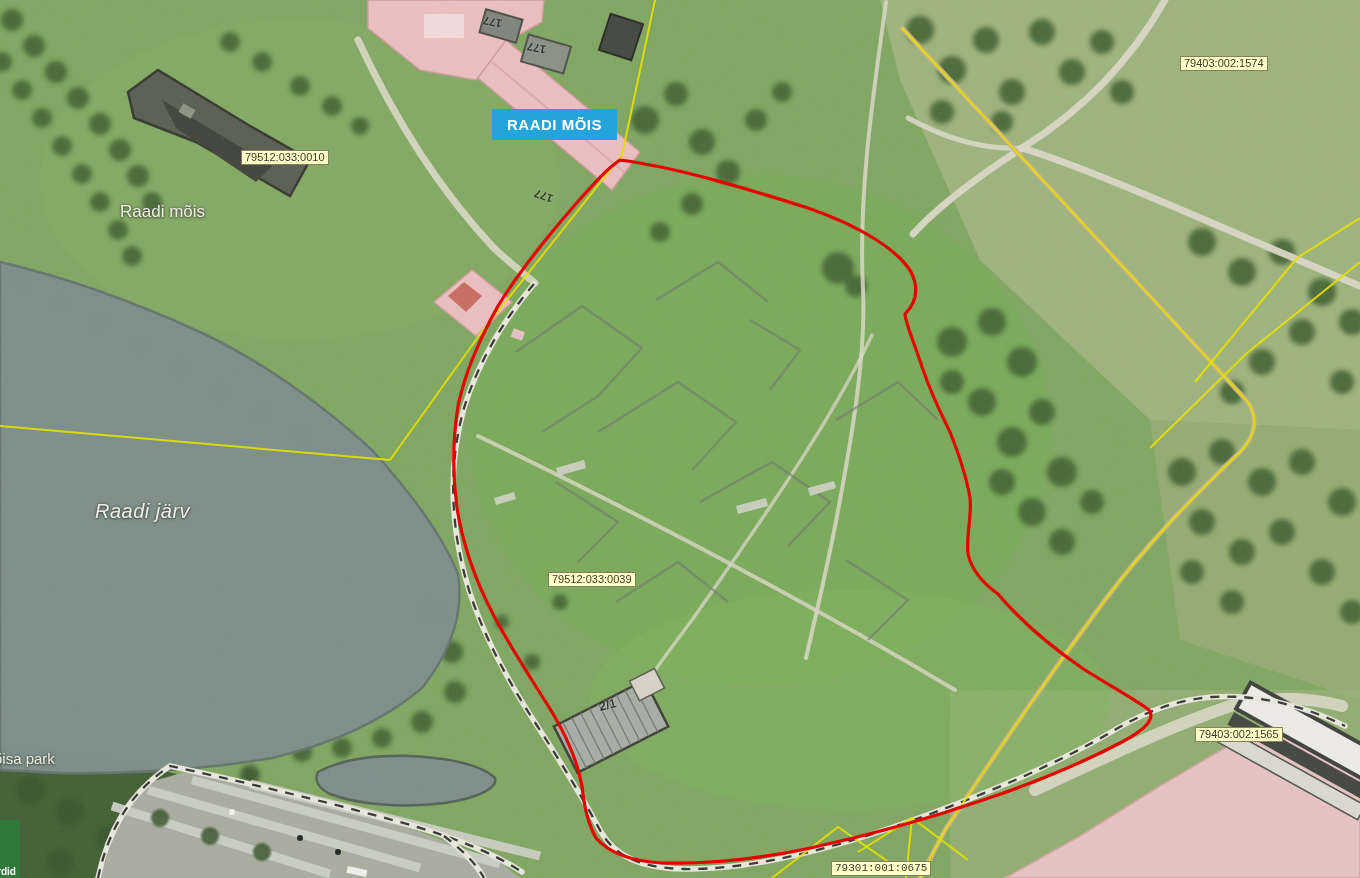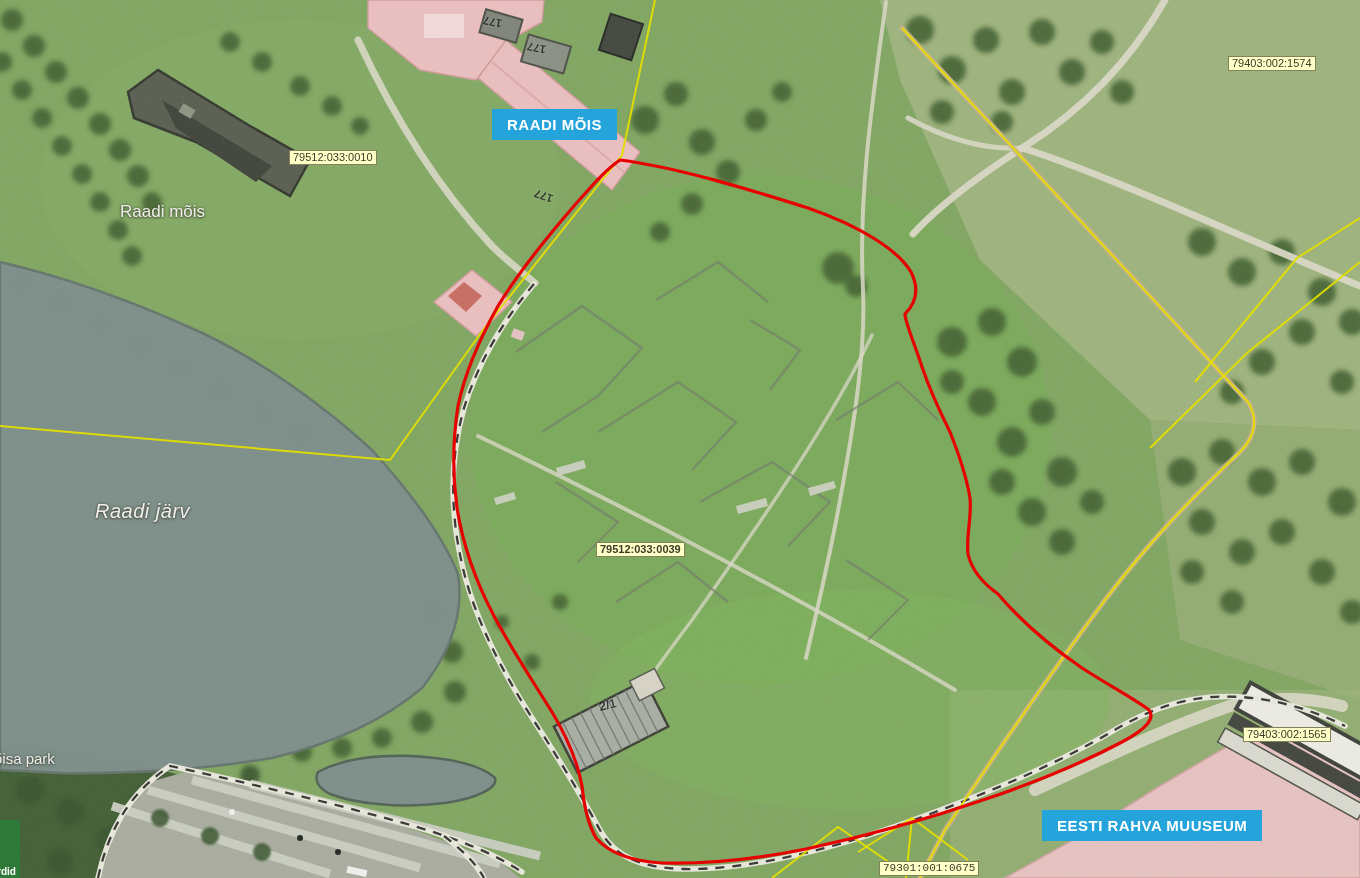--- a/index.html
+++ b/index.html
@@ -23,21 +23,21 @@
   .lbl{position:absolute;white-space:nowrap;}
   .badge{
     background:var(--badge-blue,#25a3db);color:#fff;
     font-size:15px;font-weight:700;letter-spacing:.5px;
     padding:8px 15px;line-height:1;
   }
   .cad{
     background:var(--cadastral-bg,#ffffc8);
     border:1px solid var(--cadastral-border,#82825a);
     color:var(--cadastral-text,#3c3c28);
-    font-size:11px;line-height:13px;padding:0 3px;margin-left:48px;
+    font-size:11px;line-height:13px;padding:0 3px;
   }
   .topo{color:#f0efe9;text-shadow:0 0 3px rgba(50,55,45,.85),0 1px 2px rgba(50,55,45,.6);}
   .topo-manor{font-size:17px;}
   .topo-lake{font-size:20px;font-style:italic;letter-spacing:.5px;}
   .topo-park{font-size:15px;}
   .bnum{
     color:#1f221c;font-weight:700;font-size:11.5px;opacity:.82;
     text-shadow:0 0 2px rgba(255,255,255,.45);
   }
   .greenbadge{
@@ -346,27 +346,26 @@
          C928,819 866,836 806,849 C752,860 702,864 662,863
          C630,861 608,852 596,838 C588,824 584,806 582,786
          C578,764 570,742 552,712 C532,680 512,650 494,616
          C476,582 463,546 457,508 C452,472 453,438 458,406
          C465,372 479,340 498,306 C520,270 548,236 574,206
          C590,188 605,170 620,160 Z"></path>
   </svg>
 
   <div class="lbl badge" style="left:492px;top:109px;">RAADI MÕIS</div>
 
-  <div class="lbl badge" style="left:1042px;top:810px;">EESTI RAHVA MUUSEUM</div>
 
   <div class="lbl cad" style="left:241px;top:150px;text-align:right;">79512:033:0010</div>
 
   <div class="lbl cad" style="left:1180px;top:56px;">79403:002:1574</div>
 
-  <div class="lbl cad" style="left:548px;top:542px;font-weight:bold;">79512:033:0039</div>
+  <div class="lbl cad" style="left:548px;top:572px;">79512:033:0039</div>
 
   <div class="lbl cad" style="left:1195px;top:727px;">79403:002:1565</div>
 
   <div class="lbl cad" style="left:831px;top:861px;font-family:Liberation Mono, monospace;">79301:001:0675</div>
 
   <div class="lbl topo topo-manor" style="left:120px;top:202px;">Raadi mõis</div>
 
   <div class="lbl topo topo-lake" style="left:95px;top:500px;">Raadi järv</div>
 
   <div class="lbl topo topo-park" style="left:-6px;top:750px;">õisa park</div>

